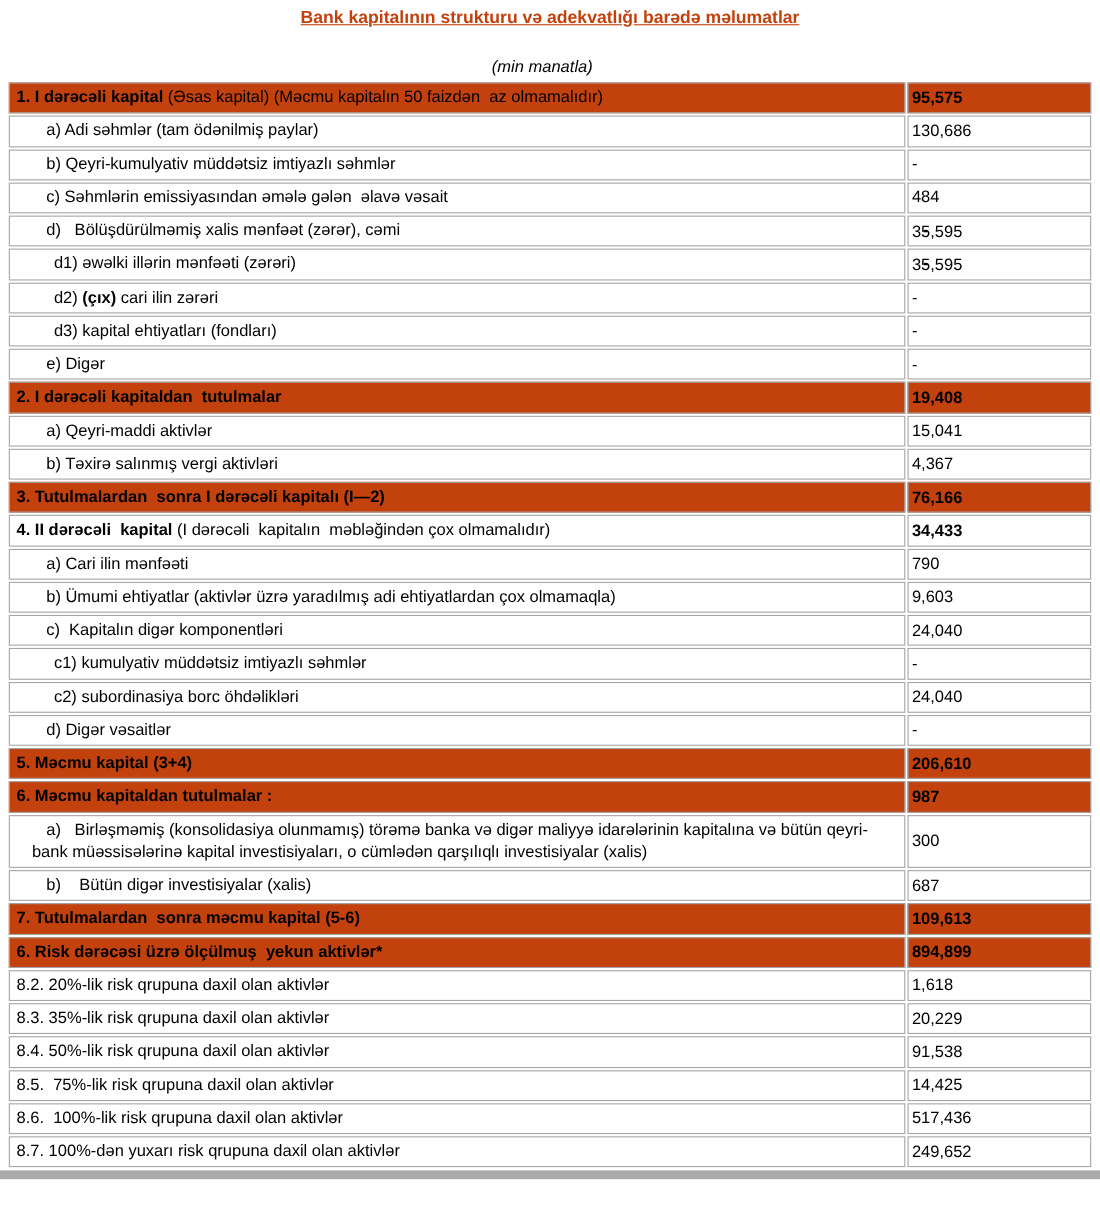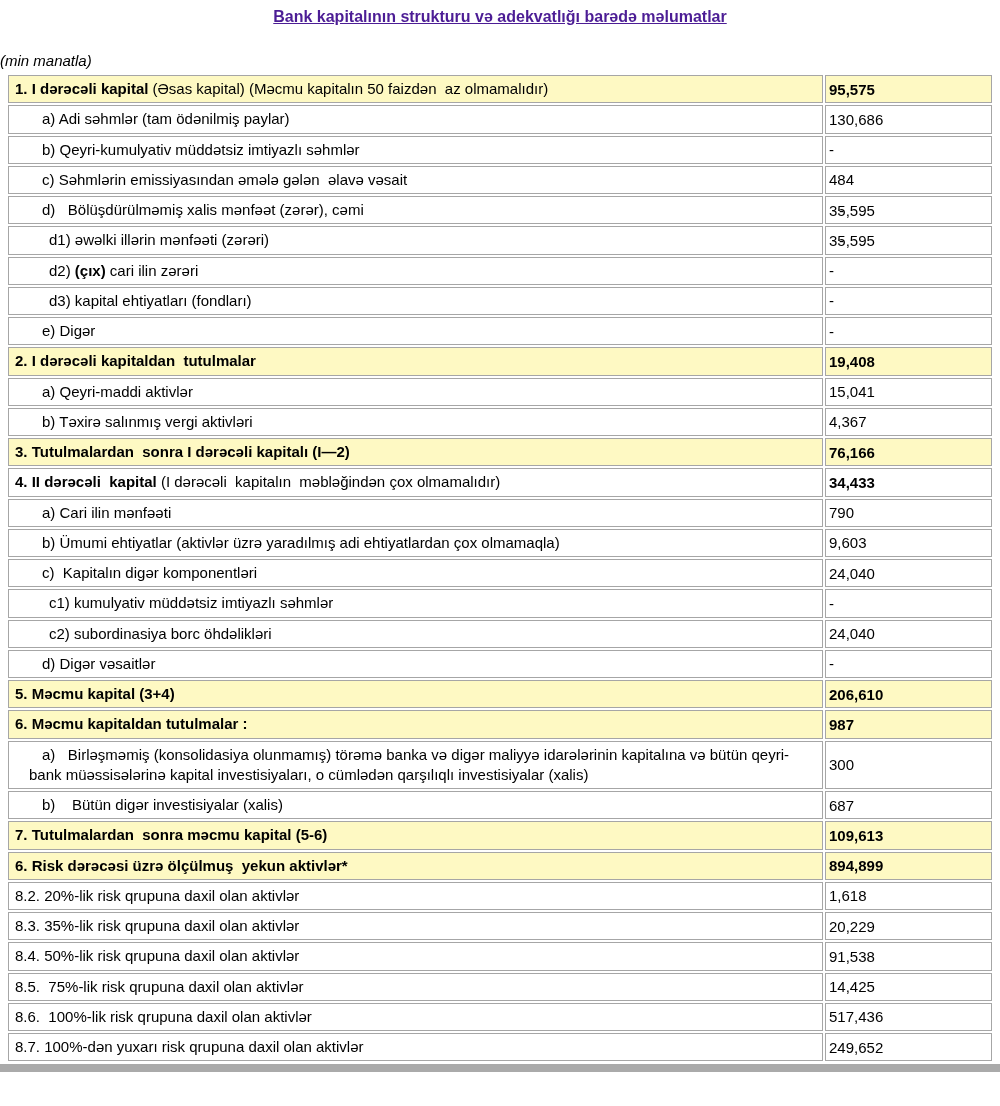--- a/index.html
+++ b/index.html
@@ -10,24 +10,24 @@
     font-family: "Liberation Sans", sans-serif;
     color: #000000;
   }
   .page { width: 1000px; position: relative; }
   .title {
     text-align: center;
     font-size: 16px;
     font-weight: bold;
     text-decoration: underline;
     margin: 8px 0 0 0;
-    color: #4c1d95;
+    color: #c2410c;
   }
   .unit-note {
-    text-align: left;
+    text-align: center;
     font-style: italic;
     font-size: 15px;
     margin: 26px 14px 4px 0;
   }
   table.tbl {
     border-collapse: separate;
     border-spacing: 2px;
     margin-left: 6px;
     width: 988px;
     table-layout: fixed;
@@ -45,21 +45,21 @@
   }
   td.label.ind0 { padding-left: 6px; }
   td.label.ind1 { padding-left: 20px; text-indent: 13px; }
   td.label.ind2 { padding-left: 10px; text-indent: 30px; }
   td.value {
     width: 167px;
     text-align: left;
     padding: 3px 9px 3px 3px;
     position: relative;
   }
-  .hl { background: #fef9c3; }
+  .hl { background: #c2410c; }
   .b { font-weight: bold; }
   .minus {
     position: absolute;
     left: 13px;
     top: 50%;
     transform: translateY(-50%);
   }
   .bottom-bar {
     width: 1000px;
     height: 8px;

